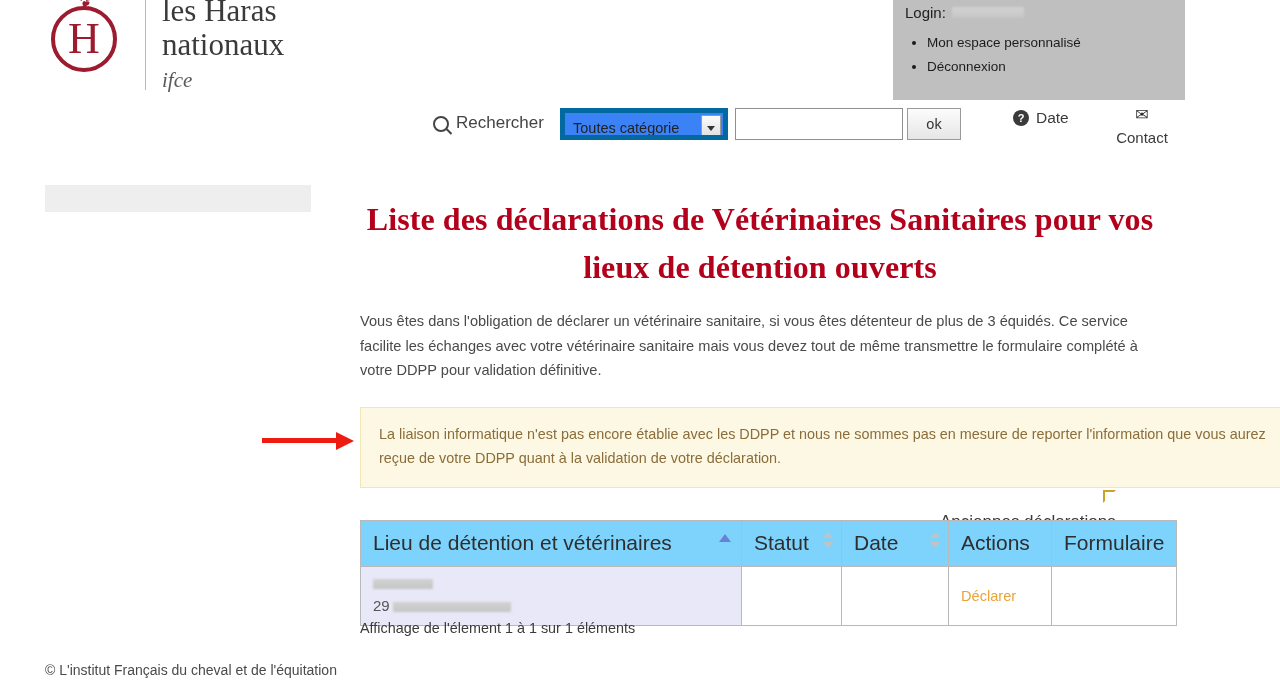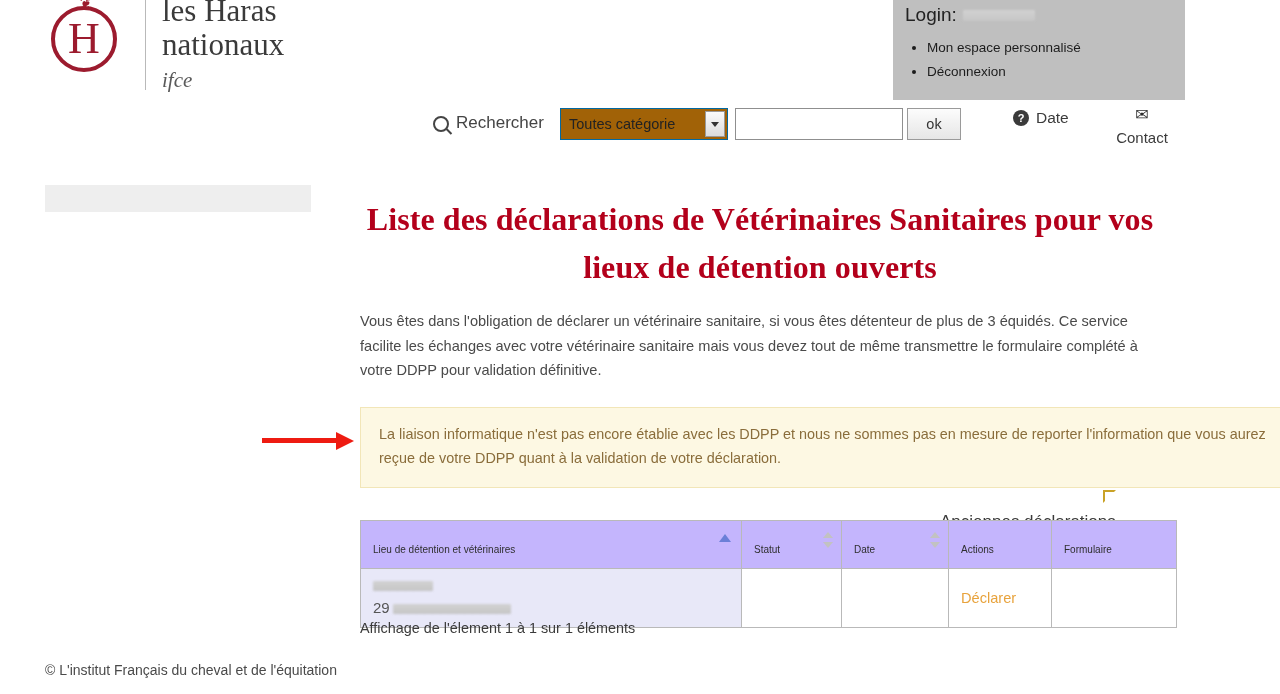--- a/index.html
+++ b/index.html
@@ -98,21 +98,21 @@
     left: 893px;
     top: 0;
     width: 292px;
     height: 100px;
     background: #bfbfbf;
     box-sizing: border-box;
     padding: 4px 10px 8px 12px;
     color: #222222;
   }
   #login-box .login-line {
-    font-size: 19px;
+    font-size: 15px;
     display: flex;
     align-items: center;
     gap: 6px;
   }
   .redact {
     display: inline-block;
     background: linear-gradient(180deg, #d2d2d2 0%, #c6c6c6 100%);
     border-radius: 1px;
     filter: blur(1.1px);
     vertical-align: middle;
@@ -161,22 +161,22 @@
     transform: rotate(-45deg);
     right: -3px;
     bottom: -5px;
   }
   #search-category {
     position: absolute;
     left: 560px;
     top: 3px;
     width: 168px;
     height: 32px;
-    border: 1px solid #0369a1;
-    background: #a16207;
+    border: 5px solid #0369a1;
+    background: #3b82f6;
     box-sizing: border-box;
     font-size: 14.5px;
     color: #222;
     padding: 0 26px 0 8px;
     line-height: 30px;
     white-space: nowrap;
     overflow: hidden;
   }
   #search-category .arrow-box {
     position: absolute;
@@ -372,27 +372,27 @@
   
   #decl-table {
     position: absolute;
     left: 360px;
     top: 520px;
     border-collapse: collapse;
     background: #fff;
   }
   #decl-table th {
     border: 1px solid #b9b9b9;
-    background: #c4b5fd;
+    background: #7dd3fc;
     font-family: "Liberation Sans", sans-serif;
     font-weight: normal;
-    font-size: 10px;
+    font-size: 21px;
     color: #2e2e2e;
     text-align: left;
-    padding: 20px 12px 11px 12px;
+    padding: 10px 12px 11px 12px;
     height: 16px;
     position: relative;
     cursor: pointer;
   }
   #decl-table td {
     border: 1px solid #b9b9b9;
     padding: 9px 12px;
     font-size: 14px;
     height: 40px;
     vertical-align: middle;

